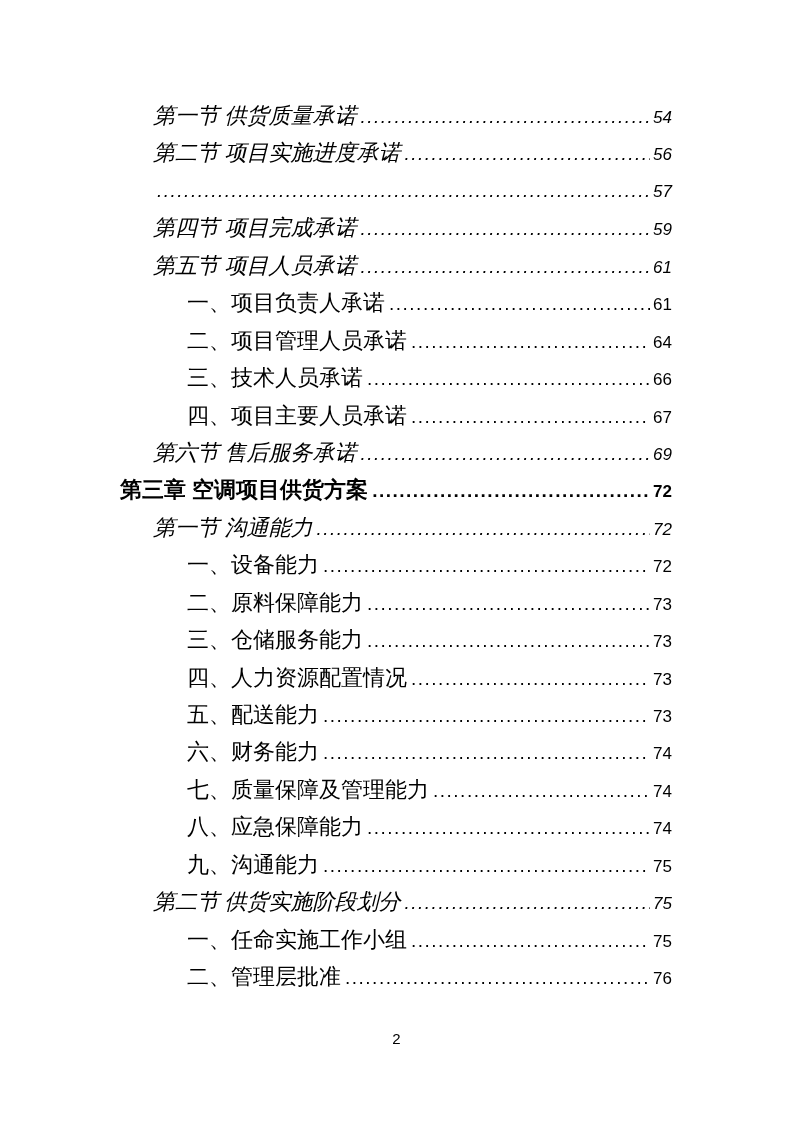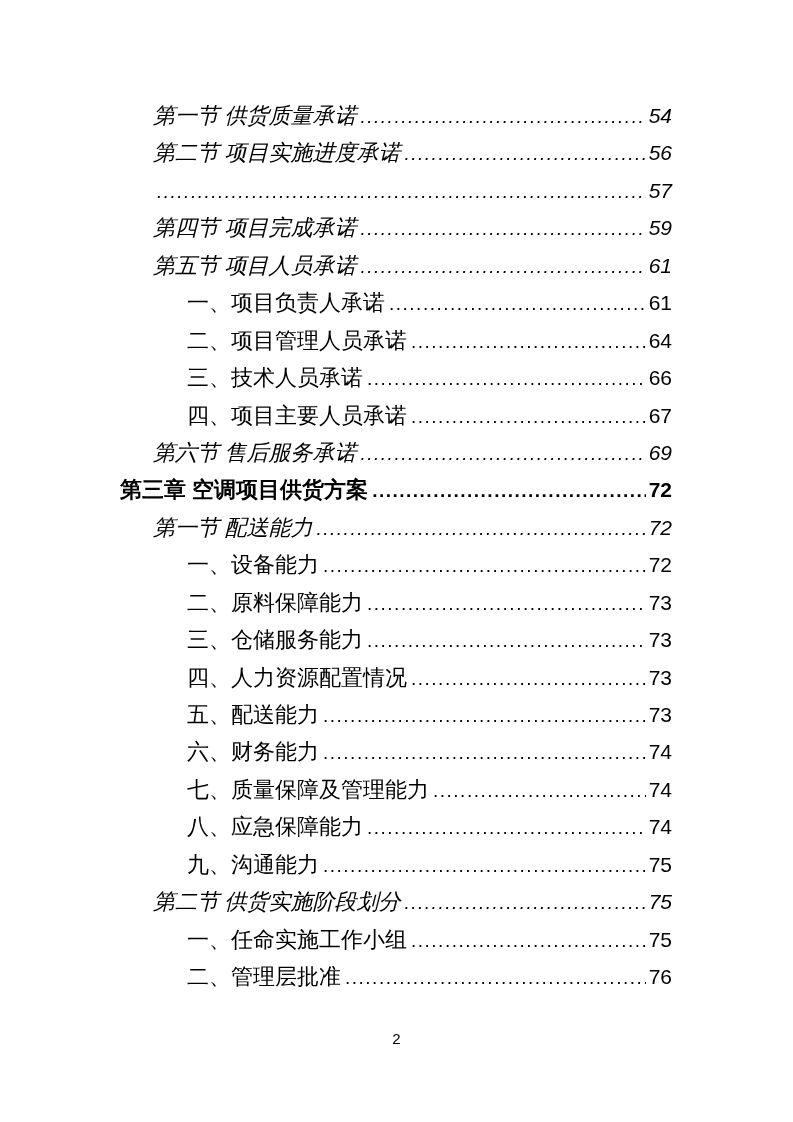--- a/index.html
+++ b/index.html
@@ -43,21 +43,21 @@
     flex: 1 1 auto;
     overflow: hidden;
     white-space: nowrap;
     margin: 0 3px 0 4px;
     font-size: 19px;
     letter-spacing: 1.5px;
     font-family: "Liberation Sans", sans-serif;
   }
   .toc-page {
     flex: 0 0 auto;
-    font-size: 21px;
+    font-size: 17px;
     font-family: "Liberation Sans", sans-serif;
   }
   .footer-page {
     position: absolute;
     top: 1030px;
     left: 0;
     width: 100%;
     text-align: center;
     font-size: 15px;
     font-family: "Liberation Sans", sans-serif;
@@ -115,21 +115,21 @@
       <span class="toc-label">第六节 售后服务承诺</span>
       <span class="toc-dots">............................................................................................................................................................................................................................</span>
       <span class="toc-page">69</span>
     </div>
     <div class="toc-row level-chapter">
       <span class="toc-label">第三章 空调项目供货方案</span>
       <span class="toc-dots">............................................................................................................................................................................................................................</span>
       <span class="toc-page">72</span>
     </div>
     <div class="toc-row level-section">
-      <span class="toc-label">第一节 配送能力</span>
+      <span class="toc-label">第一节 沟通能力</span>
       <span class="toc-dots">............................................................................................................................................................................................................................</span>
       <span class="toc-page">72</span>
     </div>
     <div class="toc-row level-item">
       <span class="toc-label">一、设备能力</span>
       <span class="toc-dots">............................................................................................................................................................................................................................</span>
       <span class="toc-page">72</span>
     </div>
     <div class="toc-row level-item">
       <span class="toc-label">二、原料保障能力</span>

